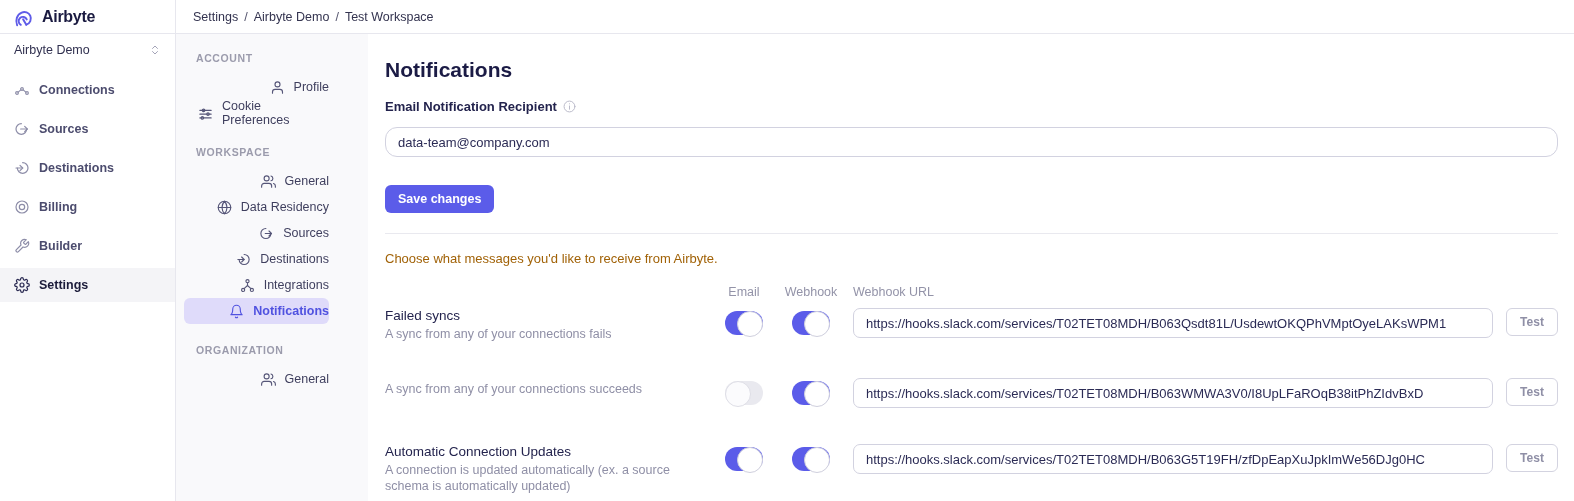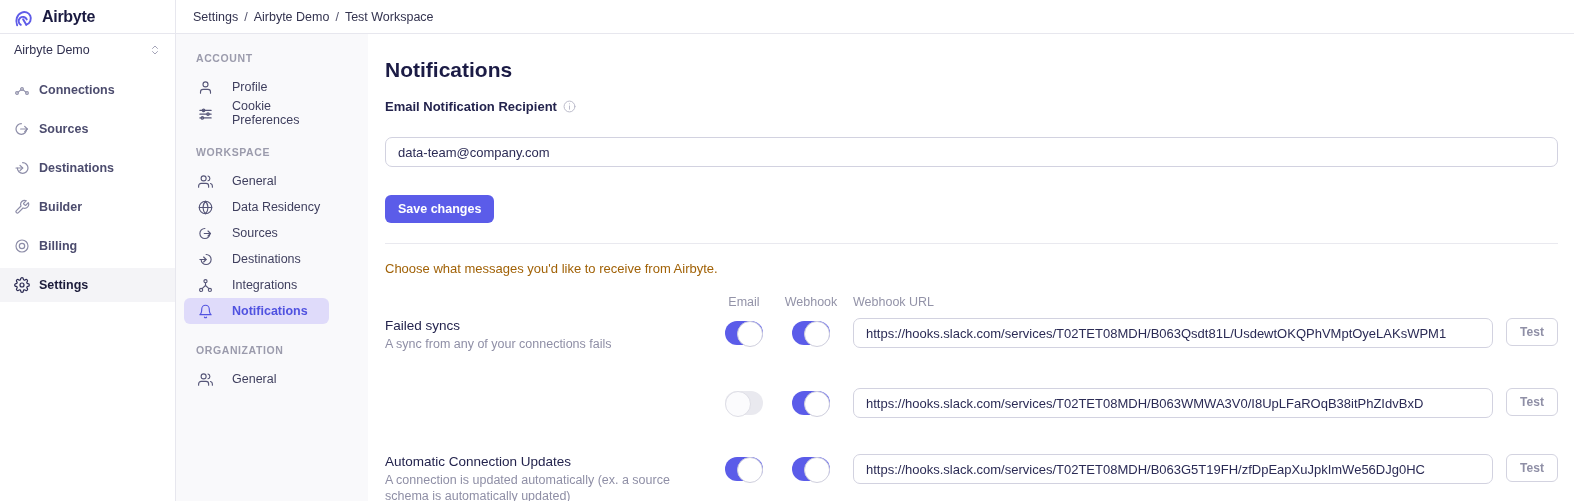--- a/index.html
+++ b/index.html
@@ -26,33 +26,33 @@
   .breadcrumb { font-size:12.5px; color:#33334f; display:flex; gap:6px; align-items:center; }
   .crumb { cursor:pointer; }
   .crumb-sep { color:#55556e; }
 
   .body { flex:1; display:flex; min-height:0; }
 
   
   .settings-nav { width:192px; flex:0 0 192px; background:#f9f9fb; padding-top:18px; }
   .snav-header { padding:0 0 0 20px; font-size:10.5px; font-weight:600; letter-spacing:0.6px; color:#9b9bac; margin-bottom:10px; }
   .snav-section { margin-bottom:20px; }
-  .snav-item { height:26px; width:145px; margin-left:8px; border-radius:6px; display:flex; align-items:center; gap:19px; padding-left:14px; font-size:12.5px; color:#3f3f5e; cursor:pointer; }
+  .snav-item { height:26px; width:145px; margin-left:8px; border-radius:6px; display:flex; align-items:center; gap:9px; padding-left:14px; font-size:12.5px; color:#3f3f5e; cursor:pointer;justify-content:flex-end; }
   .snav-item .icon { color:#565678; }
   .snav-item.active { background:#dfdbfa; color:#5052e0; font-weight:700; }
   .snav-item.active .icon { color:#5052e0; }
 
   
   .main { flex:1; min-width:0; padding:24px 16px 0 17px; }
   .page-title { font-size:21px; font-weight:800; color:#1b1b45; }
   .field-label-row { margin-top:17px; display:flex; align-items:center; gap:6px;text-align:right; }
   .field-label { font-size:13px; font-weight:600; color:#23234d; }
   .info-icon { color:#b9b9c8; display:inline-flex; cursor:pointer; }
   .text-input { display:block; width:100%; height:30px; border:1px solid #d2d2e0; border-radius:7px; padding:0 12px; font-size:13px; color:#2b2b55; font-family:"Liberation Sans", sans-serif; background:#fff; outline:none; }
-  .email-input { margin-top:23px; }
+  .email-input { margin-top:13px;border-radius:12px; }
   .save-btn { margin-top:28px; height:28px; padding:0 13px; background:#5b5ce9; color:#fff; border:none; border-radius:6px; font-size:12.5px; font-weight:700; font-family:"Liberation Sans", sans-serif; cursor:pointer; }
   .divider { margin-top:20px; border:none; border-top:1px solid #e9e9ef; }
   .choose-text { margin-top:17px; font-size:13px; color:#a16207; }
 
   .tbl-header { margin-top:19px; display:flex; align-items:flex-end; font-size:12.5px; color:#9393a8; }
   .hdr-name { width:340px; flex:0 0 340px; }
   .hdr-email { width:38px; flex:0 0 38px; margin-right:29px; display:flex; justify-content:center; white-space:nowrap; }
   .hdr-webhook { width:38px; flex:0 0 38px; margin-right:23px; display:flex; justify-content:center; white-space:nowrap; }
   .hdr-url { flex:1; }
   .hdr-test { width:52px; flex:0 0 52px; margin-left:13px; }
@@ -135,33 +135,33 @@
               <path d="M13 4 a8 8 0 1 1-8 8"></path>
               <line x1="3" y1="12" x2="13" y2="12"></line>
               <polyline points="9,8 13,12 9,16"></polyline>
             </svg>
         </span>
         <span>Destinations</span>
       </div>
       <div class="nav-item">
         <span class="icon">
           <svg viewBox="0 0 24 24">
-              <path d="M14.7 6.3a1 1 0 0 0 0 1.4l1.6 1.6a1 1 0 0 0 1.4 0l3.77-3.77a6 6 0 0 1-7.94 7.94l-6.91 6.91a2.12 2.12 0 0 1-3-3l6.91-6.91a6 6 0 0 1 7.94-7.94l-3.76 3.76z"></path>
-            </svg>
-        </span>
-        <span>Builder</span>
-      </div>
-      <div class="nav-item">
-        <span class="icon">
-          <svg viewBox="0 0 24 24">
               <circle cx="12" cy="12" r="9"></circle>
               <circle cx="12" cy="12" r="4"></circle>
             </svg>
         </span>
         <span>Billing</span>
+      </div>
+      <div class="nav-item">
+        <span class="icon">
+          <svg viewBox="0 0 24 24">
+              <path d="M14.7 6.3a1 1 0 0 0 0 1.4l1.6 1.6a1 1 0 0 0 1.4 0l3.77-3.77a6 6 0 0 1-7.94 7.94l-6.91 6.91a2.12 2.12 0 0 1-3-3l6.91-6.91a6 6 0 0 1 7.94-7.94l-3.76 3.76z"></path>
+            </svg>
+        </span>
+        <span>Builder</span>
       </div>
       <div class="nav-item active">
         <span class="icon">
           <svg viewBox="0 0 24 24">
               <circle cx="12" cy="12" r="3"></circle>
               <path d="M19.4 15a1.65 1.65 0 0 0 .33 1.82l.06.06a2 2 0 0 1 0 2.83 2 2 0 0 1-2.83 0l-.06-.06a1.65 1.65 0 0 0-1.82-.33 1.65 1.65 0 0 0-1 1.51V21a2 2 0 0 1-2 2 2 2 0 0 1-2-2v-.09A1.65 1.65 0 0 0 9 19.4a1.65 1.65 0 0 0-1.82.33l-.06.06a2 2 0 0 1-2.83 0 2 2 0 0 1 0-2.83l.06-.06a1.65 1.65 0 0 0 .33-1.82 1.65 1.65 0 0 0-1.51-1H3a2 2 0 0 1-2-2 2 2 0 0 1 2-2h.09A1.65 1.65 0 0 0 4.6 9a1.65 1.65 0 0 0-.33-1.82l-.06-.06a2 2 0 0 1 0-2.83 2 2 0 0 1 2.83 0l.06.06a1.65 1.65 0 0 0 1.82.33H9a1.65 1.65 0 0 0 1-1.51V3a2 2 0 0 1 2-2 2 2 0 0 1 2 2v.09a1.65 1.65 0 0 0 1 1.51 1.65 1.65 0 0 0 1.82-.33l.06-.06a2 2 0 0 1 2.83 0 2 2 0 0 1 0 2.83l-.06.06a1.65 1.65 0 0 0-.33 1.82V9a1.65 1.65 0 0 0 1.51 1H21a2 2 0 0 1 2 2 2 2 0 0 1-2 2h-.09a1.65 1.65 0 0 0-1.51 1z"></path>
             </svg>
         </span>
         <span>Settings</span>
       </div>
@@ -333,20 +333,21 @@
             <div class="ncell-url">
               <input class="text-input" type="text" value="https://hooks.slack.com/services/T02TET08MDH/B063Qsdt81L/UsdewtOKQPhVMptOyeLAKsWPM1" style="">
             </div>
             <div class="ncell-test">
               <button class="test-btn">Test</button>
             </div>
           </div>
 
           <div class="nrow">
             <div class="ncell-name">
+              <div class="row-desc">A sync from any of your connections succeeds</div>
             </div>
             <div class="ncell-toggle1">
               <div class="toggle off"></div>
             </div>
             <div class="ncell-toggle2">
               <div class="toggle on"></div>
             </div>
             <div class="ncell-url">
               <input class="text-input" type="text" value="https://hooks.slack.com/services/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" style="">
             </div>

